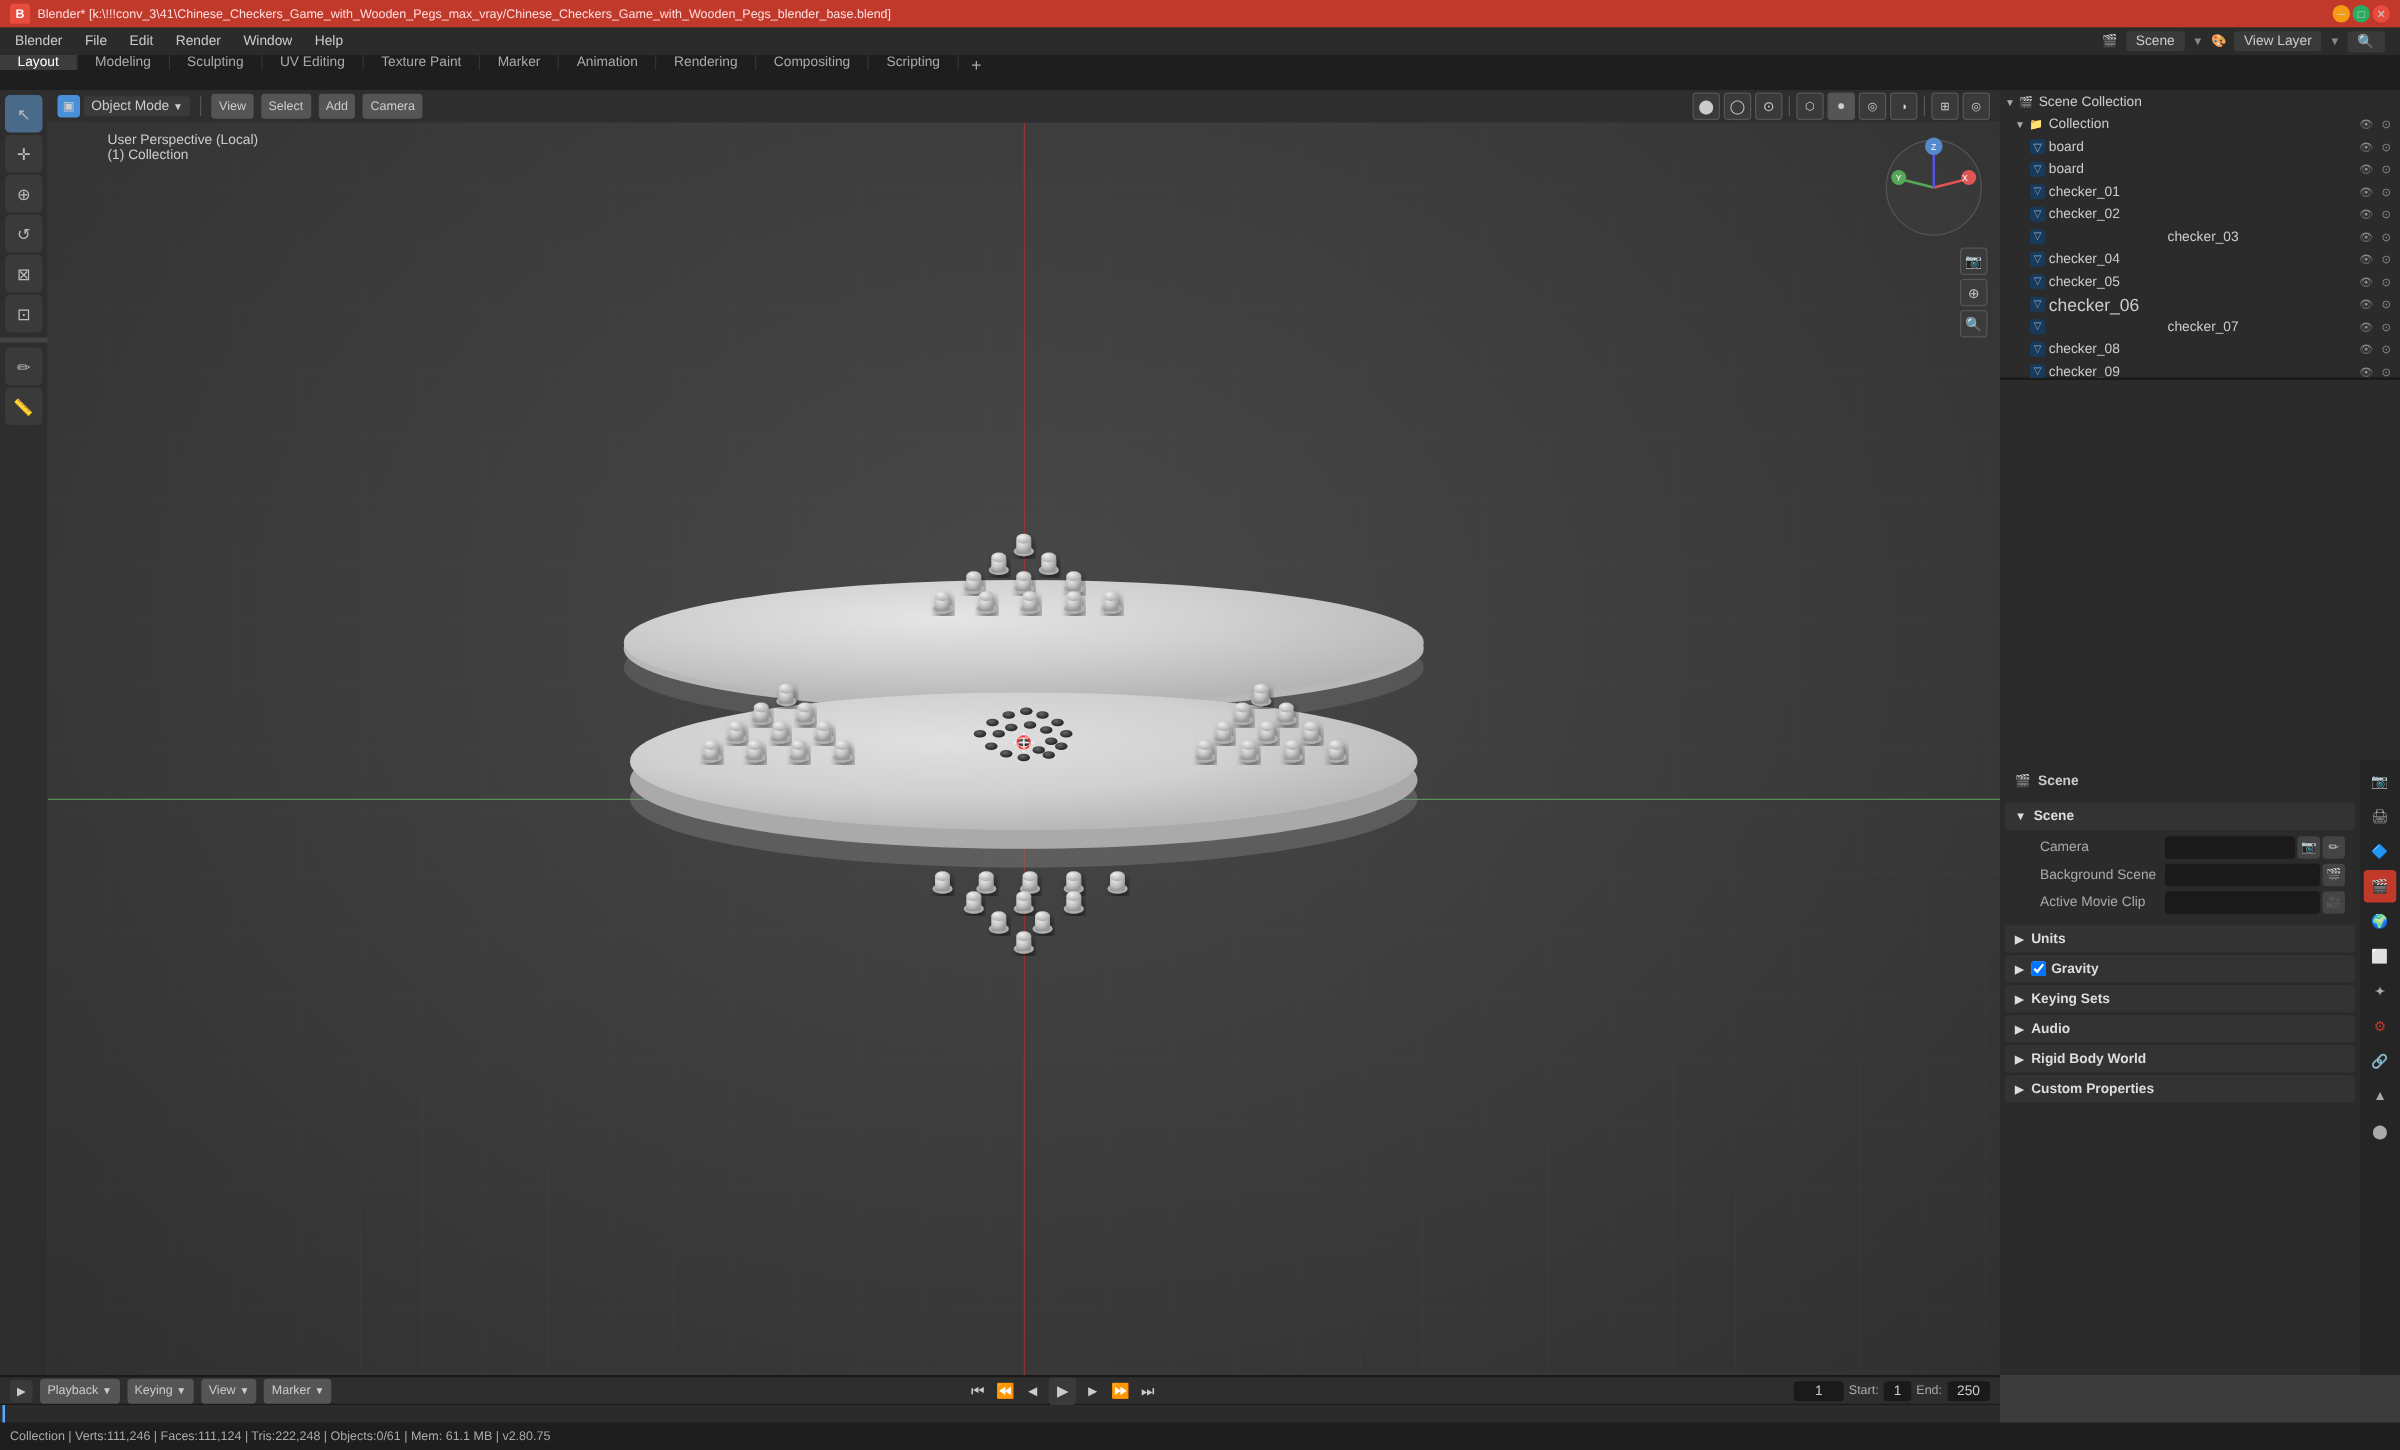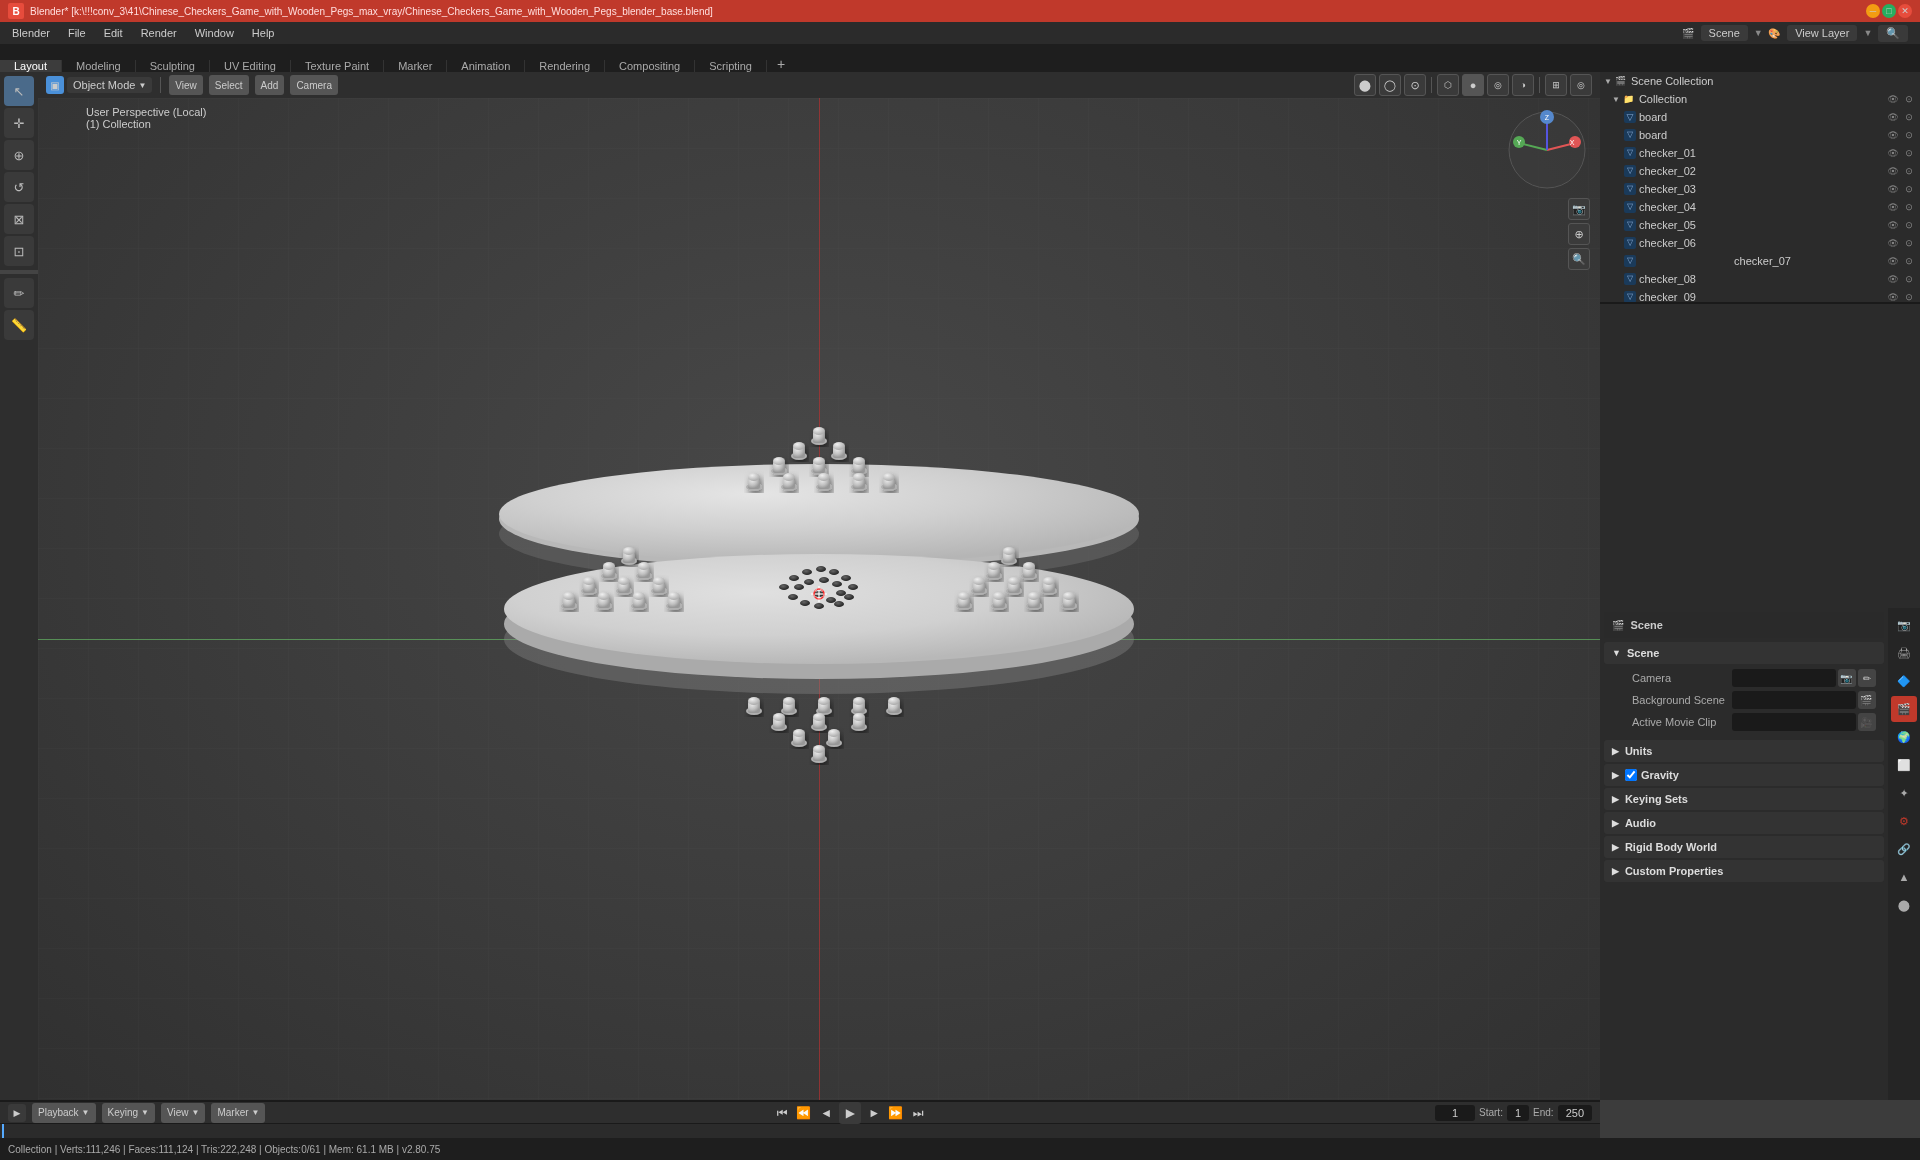--- a/index.html
+++ b/index.html
@@ -80,21 +80,21 @@
       cursor: pointer;
       border-radius: 3px;
       text-align: right;
     }
 
     
     #workspace-tabs {
       height: 28px;
       background: #1e1e1e;
       display: flex;
-      align-items: flex-end;
+      align-items: flex-start;
       position: absolute;
       top: 44px; left: 0; right: 0;
       z-index: 100;
       padding: 0;
     }
     .ws-tab {
       padding: 0 14px;
       display: flex;
       align-items: center;
       font-size: 11px;
@@ -953,21 +953,21 @@
     <span style="display:inline-block;width:12px;height:12px;background:#1a3a5a;border-radius:2px;margin-right:3px;text-align:center;font-size:8px;color:#88aad4;line-height:12px;">▽</span>
     <span style="font-size:11px;flex:1;">checker_02</span>
     <div style="display:flex;gap:2px;margin-left:auto;">
       <span style="width:14px;height:14px;display:flex;align-items:center;justify-content:center;font-size:9px;color:#888;cursor:pointer;">👁</span>
       <span style="width:14px;height:14px;display:flex;align-items:center;justify-content:center;font-size:9px;color:#888;cursor:pointer;">⊙</span>
     </div>
   </div>
           <div class="outliner-item" style="padding-left: 22px;">
     <span style="font-size:8px;margin-right:2px;color:transparent;"> </span>
     <span style="display:inline-block;width:12px;height:12px;background:#1a3a5a;border-radius:2px;margin-right:3px;text-align:center;font-size:8px;color:#88aad4;line-height:12px;">▽</span>
-    <span style="font-size:11px;flex:1;">checker_03</span>
+    <span style="font-size:11px;flex:1;text-align:center;">checker_03</span>
     <div style="display:flex;gap:2px;margin-left:auto;">
       <span style="width:14px;height:14px;display:flex;align-items:center;justify-content:center;font-size:9px;color:#888;cursor:pointer;">👁</span>
       <span style="width:14px;height:14px;display:flex;align-items:center;justify-content:center;font-size:9px;color:#888;cursor:pointer;">⊙</span>
     </div>
   </div>
           <div class="outliner-item" style="padding-left: 22px;">
     <span style="font-size:8px;margin-right:2px;color:transparent;"> </span>
     <span style="display:inline-block;width:12px;height:12px;background:#1a3a5a;border-radius:2px;margin-right:3px;text-align:center;font-size:8px;color:#88aad4;line-height:12px;">▽</span>
     <span style="font-size:11px;flex:1;">checker_04</span>
     <div style="display:flex;gap:2px;margin-left:auto;">
@@ -980,21 +980,21 @@
     <span style="display:inline-block;width:12px;height:12px;background:#1a3a5a;border-radius:2px;margin-right:3px;text-align:center;font-size:8px;color:#88aad4;line-height:12px;">▽</span>
     <span style="font-size:11px;flex:1;">checker_05</span>
     <div style="display:flex;gap:2px;margin-left:auto;">
       <span style="width:14px;height:14px;display:flex;align-items:center;justify-content:center;font-size:9px;color:#888;cursor:pointer;">👁</span>
       <span style="width:14px;height:14px;display:flex;align-items:center;justify-content:center;font-size:9px;color:#888;cursor:pointer;">⊙</span>
     </div>
   </div>
           <div class="outliner-item" style="padding-left: 22px;">
     <span style="font-size:8px;margin-right:2px;color:transparent;"> </span>
     <span style="display:inline-block;width:12px;height:12px;background:#1a3a5a;border-radius:2px;margin-right:3px;text-align:center;font-size:8px;color:#88aad4;line-height:12px;">▽</span>
-    <span style="font-size:11px;flex:1;">checker_06</span>
+    <span style="font-size:14px;flex:1;">checker_06</span>
     <div style="display:flex;gap:2px;margin-left:auto;">
       <span style="width:14px;height:14px;display:flex;align-items:center;justify-content:center;font-size:9px;color:#888;cursor:pointer;">👁</span>
       <span style="width:14px;height:14px;display:flex;align-items:center;justify-content:center;font-size:9px;color:#888;cursor:pointer;">⊙</span>
     </div>
   </div>
           <div class="outliner-item" style="padding-left: 22px;">
     <span style="font-size:8px;margin-right:2px;color:transparent;"> </span>
     <span style="display:inline-block;width:12px;height:12px;background:#1a3a5a;border-radius:2px;margin-right:3px;text-align:center;font-size:8px;color:#88aad4;line-height:12px;">▽</span>
     <span style="font-size:11px;flex:1;text-align:center;">checker_07</span>
     <div style="display:flex;gap:2px;margin-left:auto;">

